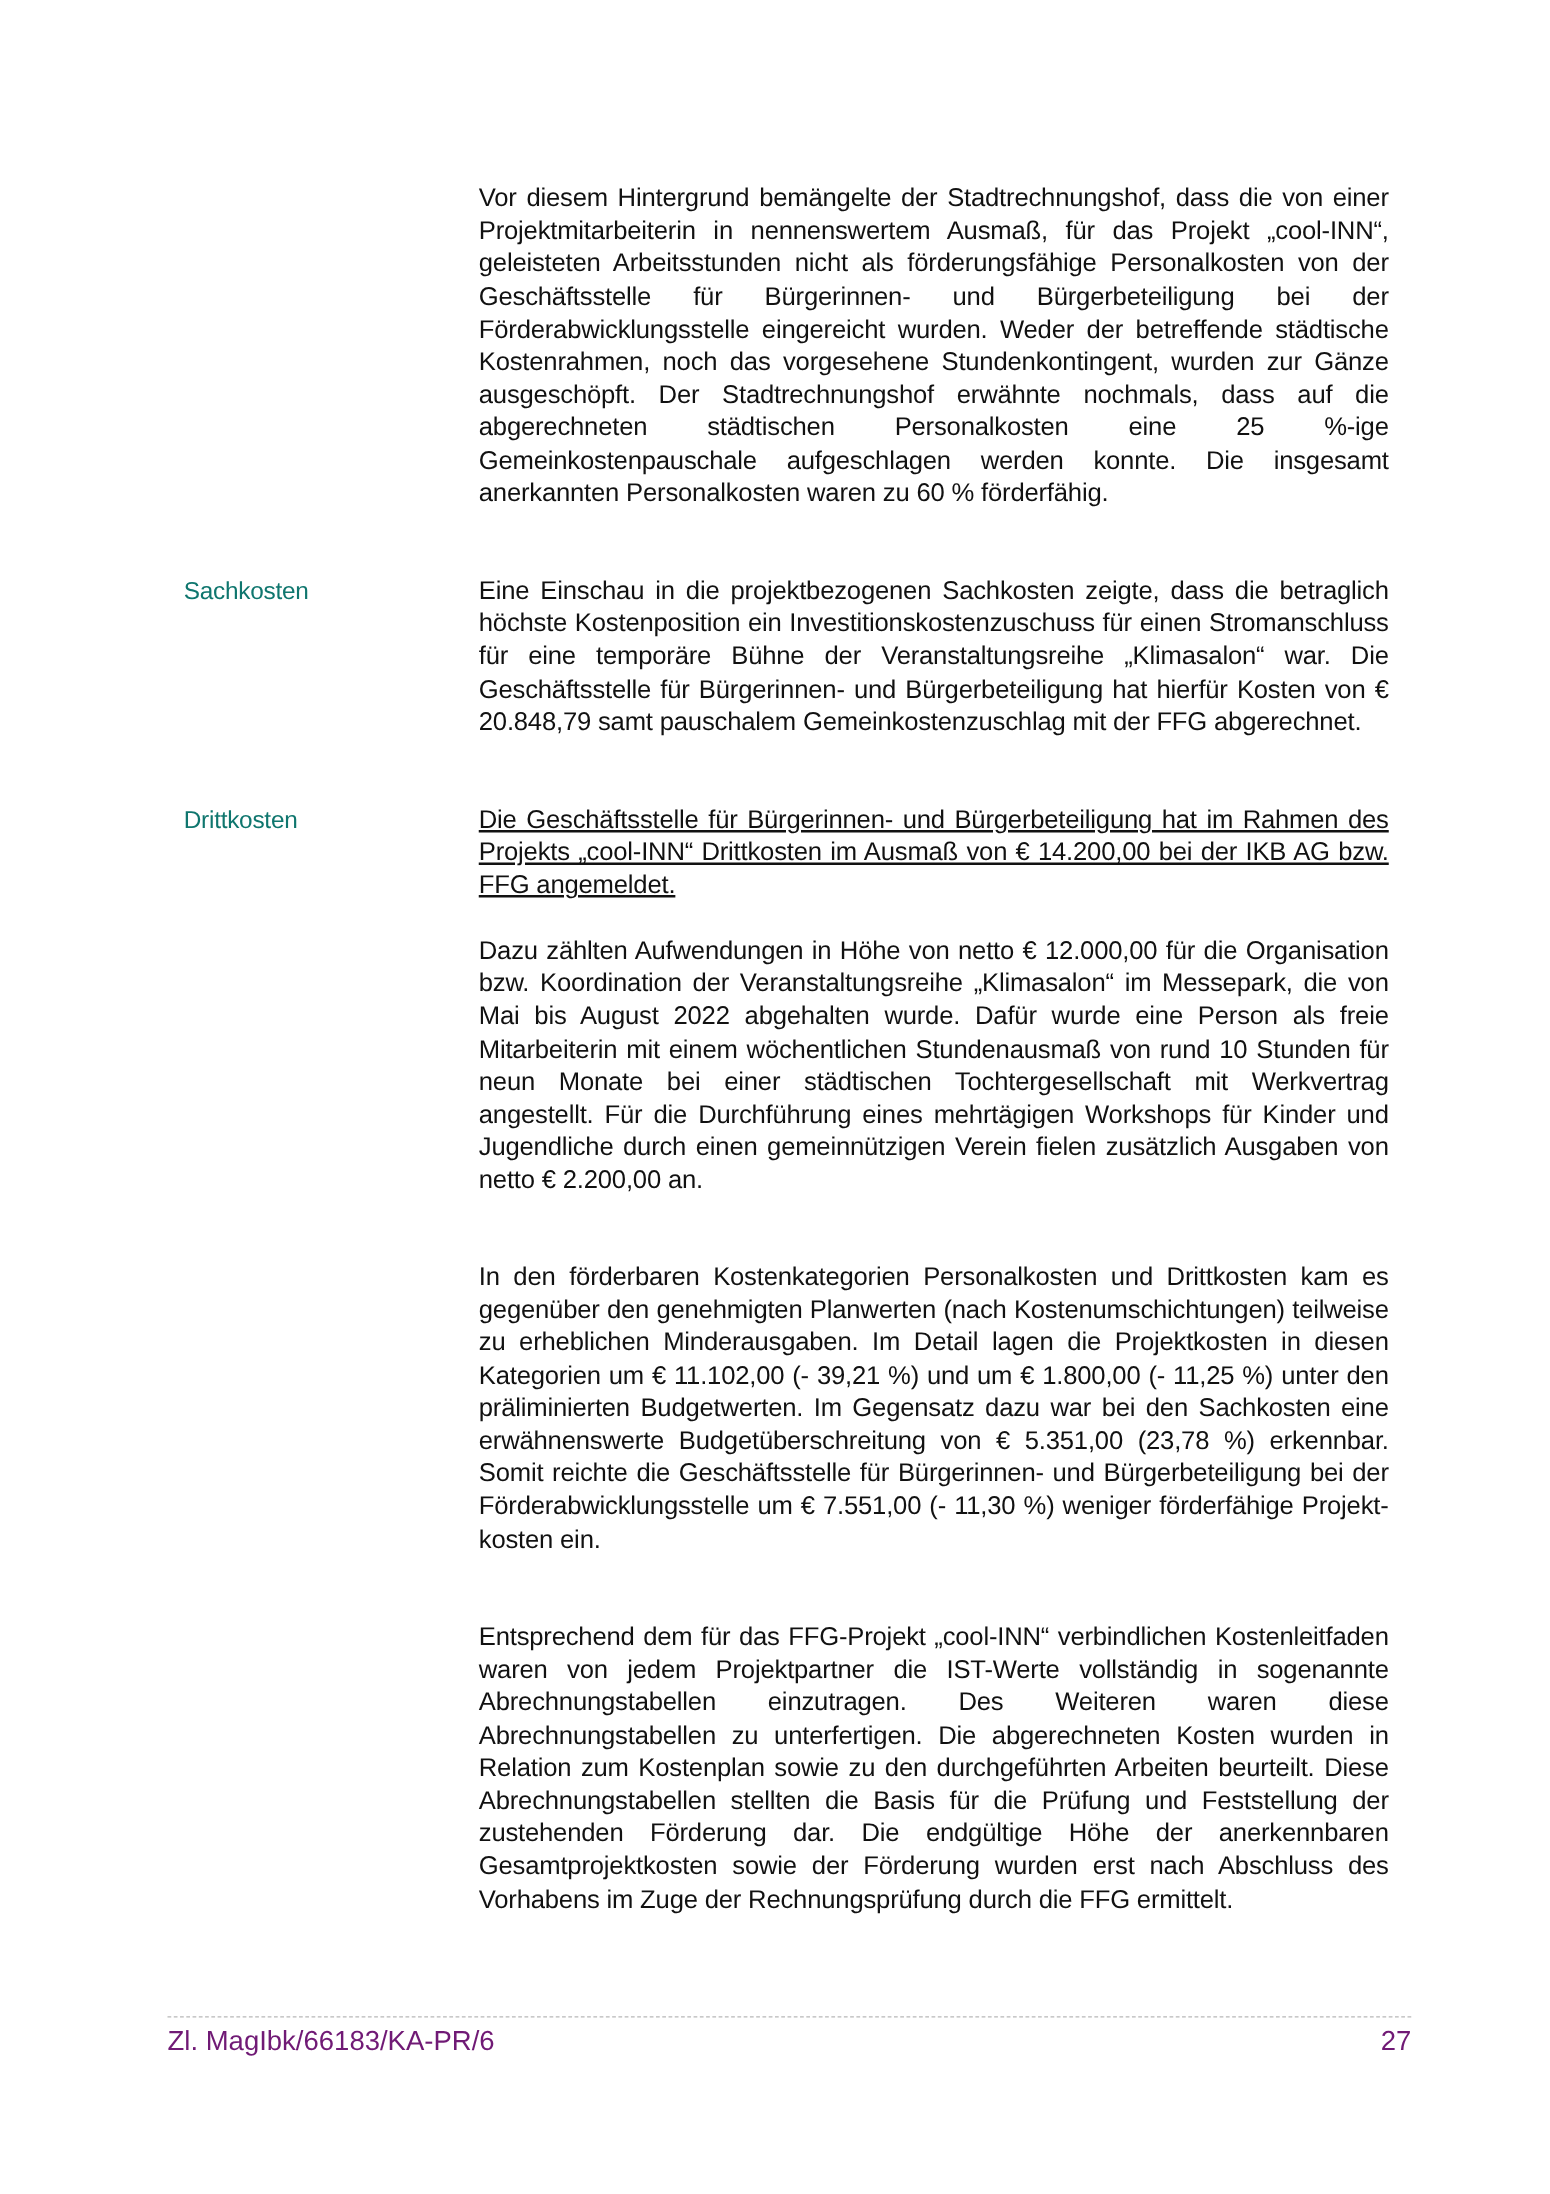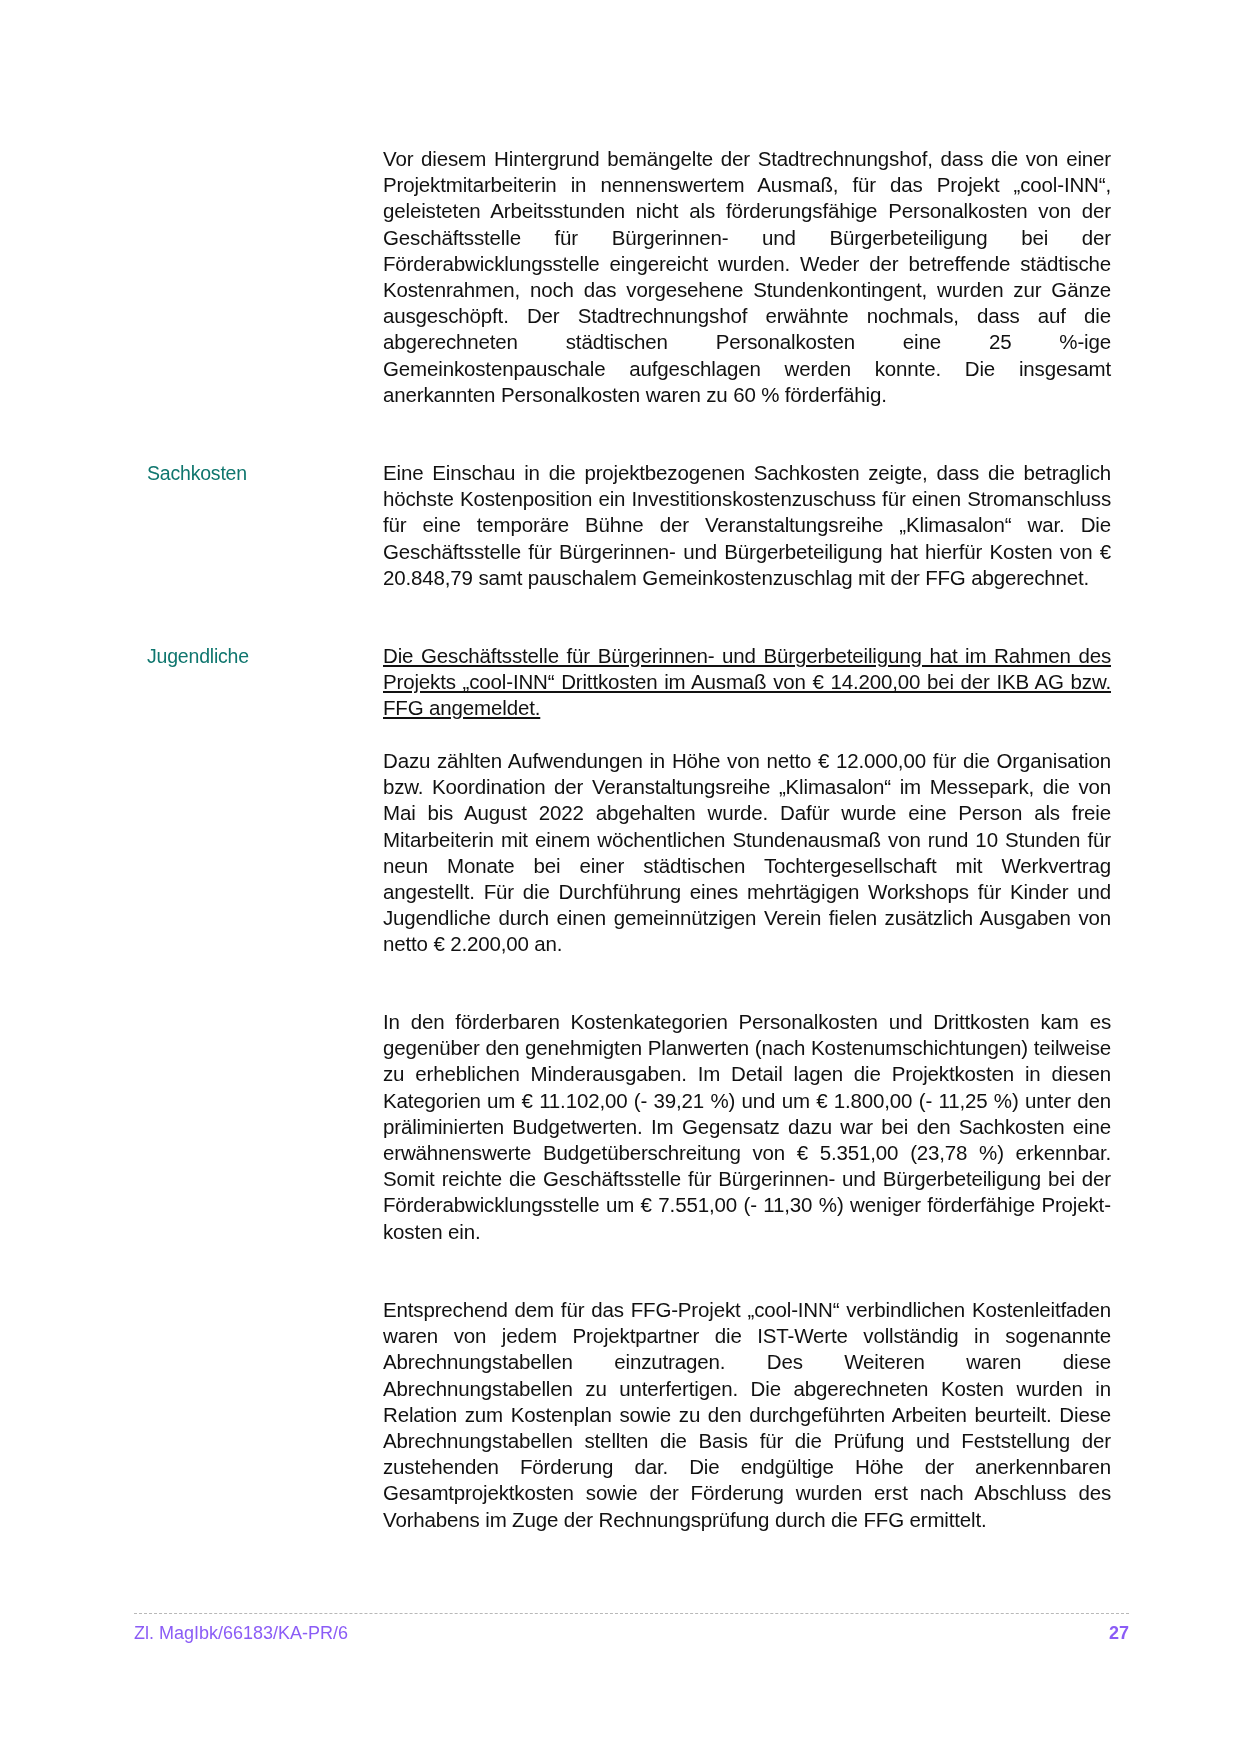--- a/index.html
+++ b/index.html
@@ -49,42 +49,42 @@
       width: 995px;
       height: 0;
       border-top: 1.5px dashed #b8b8b8;
     }
     .footer {
       position: absolute;
       top: 1620px;
       left: 134px;
       width: 995px;
       height: 26px;
-      color: #8b5cf6;
-      font-size: 18px;
+      color: #701a75;
+      font-size: 22px;
       line-height: 26px;
     }
     .footer .ref { position: absolute; left: 0; top: 0; white-space: nowrap; }
     .footer .title { position: absolute; left: 307px; top: 0; white-space: nowrap; }
-    .footer .pageno { position: absolute; right: 0; top: 0; white-space: nowrap; font-weight: bold; }
+    .footer .pageno { position: absolute; right: 0; top: 0; white-space: nowrap; }
   </style>
 </head>
 <body>
 
 <div class="page">
 
   <p class="body-text" style="top:146px;">Vor diesem Hintergrund bemängelte der Stadtrechnungshof, dass die von einer Projektmitarbeiterin in nennenswertem Ausmaß, für das Projekt „cool-INN“, geleisteten Arbeitsstunden nicht als förderungsfähige Perso­nalkosten von der Geschäftsstelle für Bürgerinnen- und Bürgerbeteili­gung bei der Förderabwicklungsstelle eingereicht wurden. Weder der betreffende städtische Kostenrahmen, noch das vorgesehene Stunden­kontingent, wurden zur Gänze ausgeschöpft. Der Stadtrechnungshof erwähnte nochmals, dass auf die abgerechneten städtischen Personal­kosten eine 25 %-ige Gemeinkostenpauschale aufgeschlagen werden konnte. Die insgesamt anerkannten Personalkosten waren zu 60 % förderfähig.</p>
 
   <div class="side-label" style="top:461px;">
     <div>Sachkosten</div>
   </div>
   <p class="body-text" style="top:460px;">Eine Einschau in die projektbezogenen Sachkosten zeigte, dass die betraglich höchste Kostenposition ein Investitionskostenzuschuss für einen Stromanschluss für eine temporäre Bühne der Veranstaltungsreihe „Klimasalon“ war. Die Geschäftsstelle für Bürgerinnen- und Bürger­beteiligung hat hierfür Kosten von € 20.848,79 samt pauschalem Ge­meinkostenzuschlag mit der FFG abgerechnet.</p>
 
   <div class="side-label" style="top:644px;">
-    <div>Jugendliche</div>
+    <div>Drittkosten</div>
   </div>
   <p class="body-text" style="top:643px;text-decoration:underline;">Die Geschäftsstelle für Bürgerinnen- und Bürgerbeteiligung hat im Rahmen des Projekts „cool-INN“ Drittkosten im Ausmaß von € 14.200,00 bei der IKB AG bzw. FFG angemeldet.</p>
 
   <p class="body-text" style="top:748px;">Dazu zählten Aufwendungen in Höhe von netto € 12.000,00 für die Organisation bzw. Koordination der Veranstaltungsreihe „Klimasalon“ im Messepark, die von Mai bis August 2022 abgehalten wurde. Dafür wurde eine Person als freie Mitarbeiterin mit einem wöchentlichen Stunden­ausmaß von rund 10 Stunden für neun Monate bei einer städtischen Tochtergesellschaft mit Werkvertrag angestellt. Für die Durchführung eines mehrtägigen Workshops für Kinder und Jugendliche durch einen gemeinnützigen Verein fielen zusätzlich Ausgaben von netto € 2.200,00 an.</p>
 
   <p class="body-text" style="top:1009px;">In den förderbaren Kostenkategorien Personalkosten und Drittkosten kam es gegenüber den genehmigten Planwerten (nach Kostenumschich­tungen) teilweise zu erheblichen Minderausgaben. Im Detail lagen die Projektkosten in diesen Kategorien um € 11.102,00 (- 39,21 %) und um € 1.800,00 (- 11,25 %) unter den präliminierten Budgetwerten. Im Gegensatz dazu war bei den Sachkosten eine erwähnenswerte Budget­überschreitung von € 5.351,00 (23,78 %) erkennbar. Somit reichte die Geschäftsstelle für Bürgerinnen- und Bürgerbeteiligung bei der Förderab­wicklungsstelle um € 7.551,00 (- 11,30 %) weniger förderfähige Projekt­kosten ein.</p>
 
   <p class="body-text" style="top:1297px;">Entsprechend dem für das FFG-Projekt „cool-INN“ verbindlichen Kosten­leitfaden waren von jedem Projektpartner die IST-Werte vollständig in sogenannte Abrechnungstabellen einzutragen. Des Weiteren waren diese Abrechnungstabellen zu unterfertigen. Die abgerechneten Kosten wurden in Relation zum Kostenplan sowie zu den durchgeführten Arbeiten beurteilt. Diese Abrechnungstabellen stellten die Basis für die Prüfung und Feststellung der zustehenden Förderung dar. Die endgültige Höhe der anerkennbaren Gesamtprojektkosten sowie der Förderung wurden erst nach Abschluss des Vorhabens im Zuge der Rechnungs­prüfung durch die FFG ermittelt.</p>
 
   <div class="footer-rule"></div>

